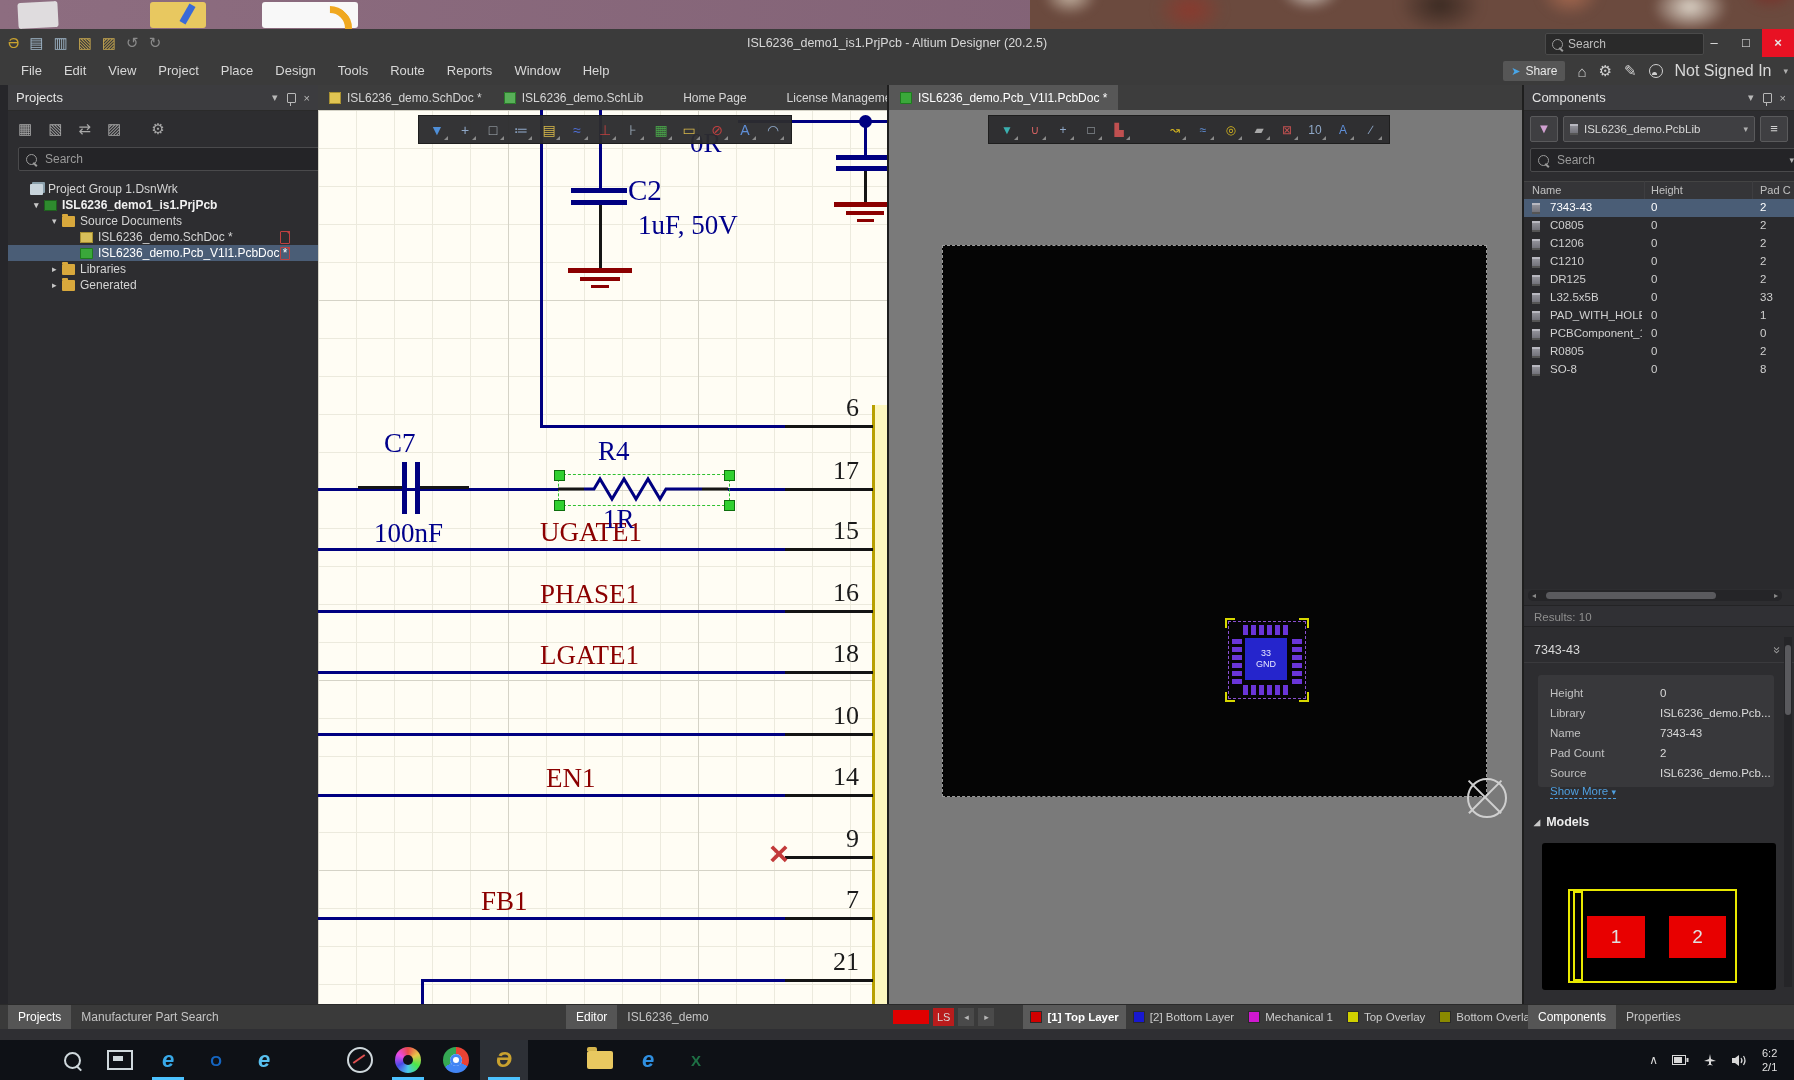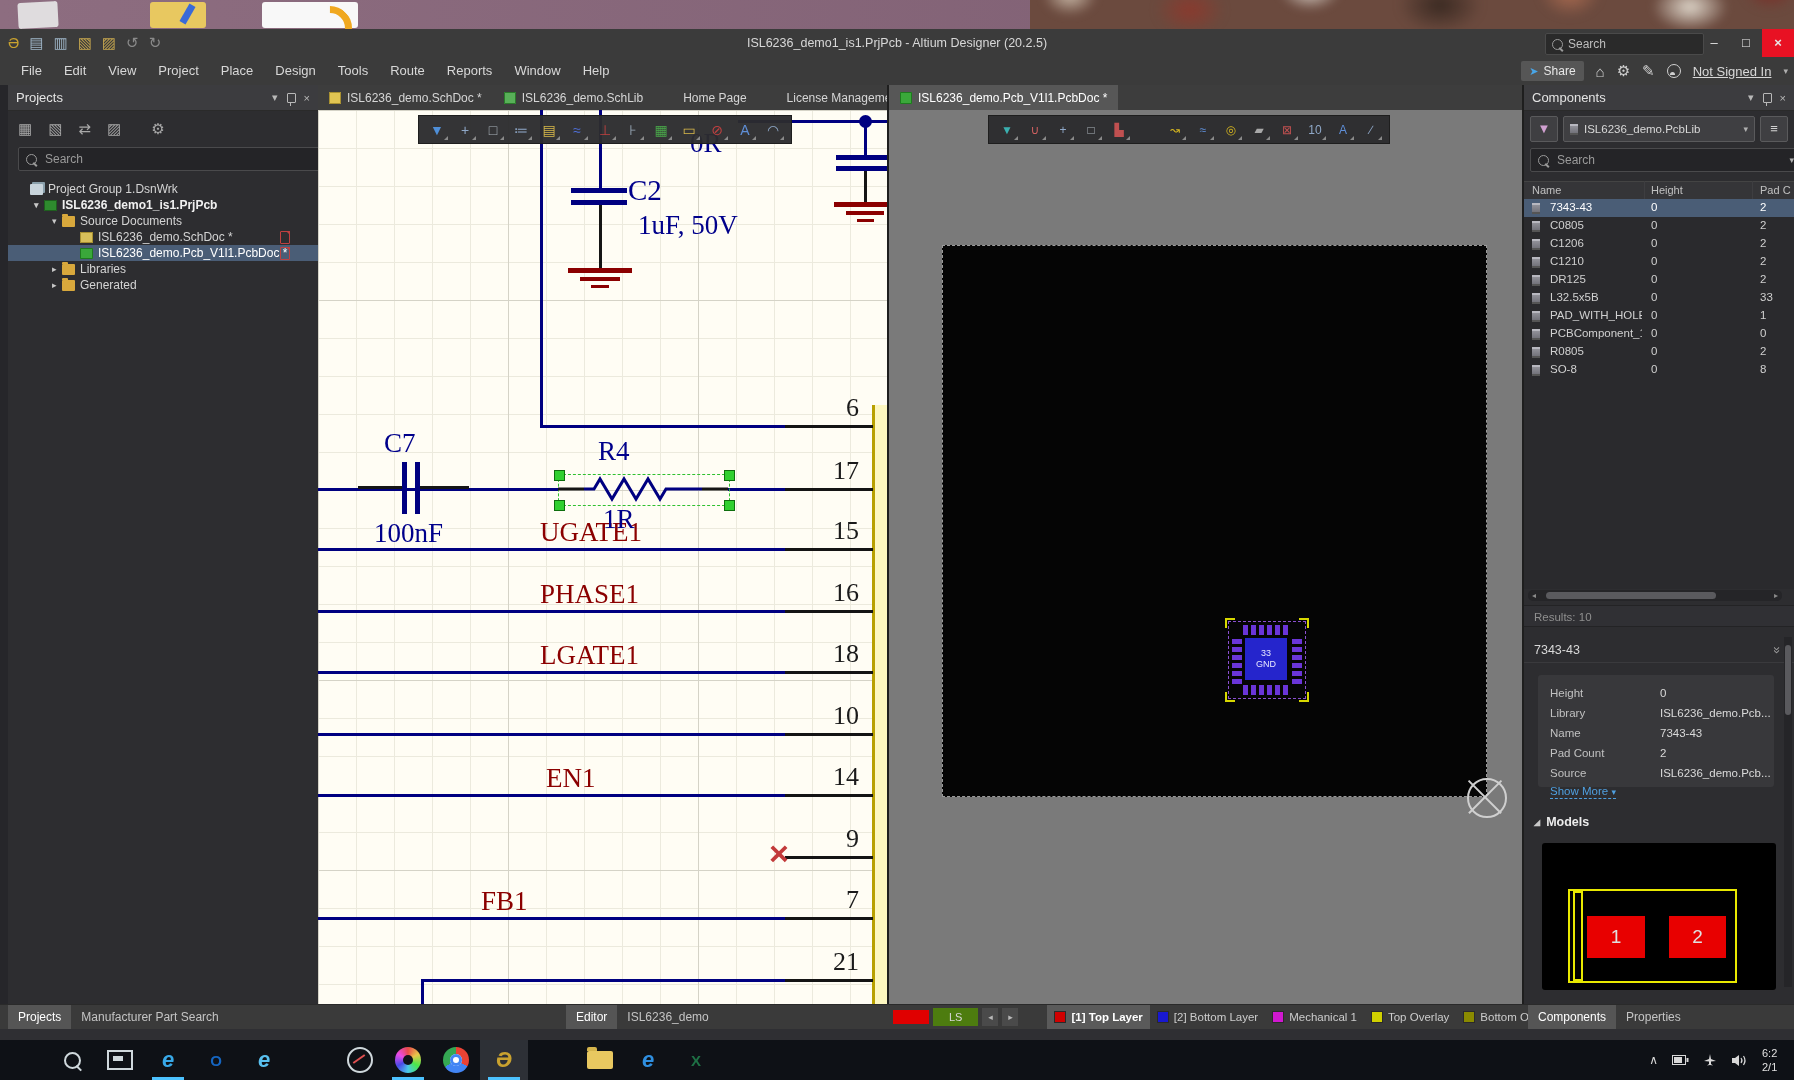--- a/index.html
+++ b/index.html
@@ -133,21 +133,21 @@
   .padcol{position:absolute;background:repeating-linear-gradient(0deg,#6a35d8 0 5px,transparent 5px 8px);}
   .corner{position:absolute;width:8px;height:8px;}
   #origin-marker{left:578px;top:668px;width:36px;height:36px;border:2px solid #cfcfcf;border-radius:50%;}
   #origin-marker::before,#origin-marker::after{content:"";position:absolute;left:-7px;top:16px;width:46px;height:1.5px;background:#cfcfcf;}
   #origin-marker::before{transform:rotate(45deg);}
   #origin-marker::after{transform:rotate(-45deg);}
 
   
   #layer-bar{left:889px;top:0;height:24px;display:flex;align-items:center;gap:4px;padding-left:4px;position:absolute;}
   #layer-swatch{width:36px;height:14px;}
-  #layer-ls{font-size:11px;color:#d8d8d8;padding:0 16px;background:#4d7c0f;height:18px;line-height:18px;}
+  #layer-ls{font-size:11px;color:#d8d8d8;padding:0 4px;background:#b91c1c;height:18px;line-height:18px;}
   .layer-nav{width:16px;height:18px;background:#4a4a4a;color:#b8b8b8;font-size:9px;text-align:center;line-height:18px;}
   .layer-tab{display:flex;align-items:center;gap:5px;height:24px;padding:0 7px;font-size:11.5px;color:#cccccc;white-space:nowrap;}
   .layer-tab.active{background:#5a5a5a;color:#fff;font-weight:bold;}
   .lsq{width:10px;height:10px;flex:none;border:1px solid #2a2a2a;}
 
   
   #cmp-splitter{left:1522px;top:85px;width:2px;height:919px;background:#1e1e1e;}
   #components-panel{left:1524px;top:85px;width:270px;height:919px;background:#2d2d30;}
   #cmp-filter-row{left:6px;top:31px;width:258px;height:26px;display:flex;gap:5px;align-items:center;position:absolute;}
   .sq-btn{width:26px;height:24px;background:#3f3f42;border:1px solid #5a5a5c;border-radius:2px;text-align:center;line-height:24px;font-size:13px;color:#d0a0d0;flex:none;}
@@ -266,21 +266,21 @@
       </div>
     <div id="menu-right" class="abs flex">
       <span id="share-btn" class="flex">
           <span style="color:#49a6e8;font-size:11px;">➤</span>
           <span>Share</span>
         </span>
       <span class="mr-ic">⌂</span>
       <span class="mr-ic">⚙</span>
       <span class="mr-ic">✎</span>
       <span class="person"></span>
-      <span style="font-size:13px;color:#d8d8d8;text-decoration:underline;">Not Signed In</span>
+      <span style="font-size:16px;color:#d8d8d8;">Not Signed In</span>
       <span style="font-size:9px;color:#b0b0b0;">▾</span>
     </div>
   </div>
 
   <div id="left-strip" class="abs"></div>
 
   <div id="projects-panel" class="abs">
     <div class="panel-hdr">
       <span>Projects</span>
       <span class="sp"></span>

